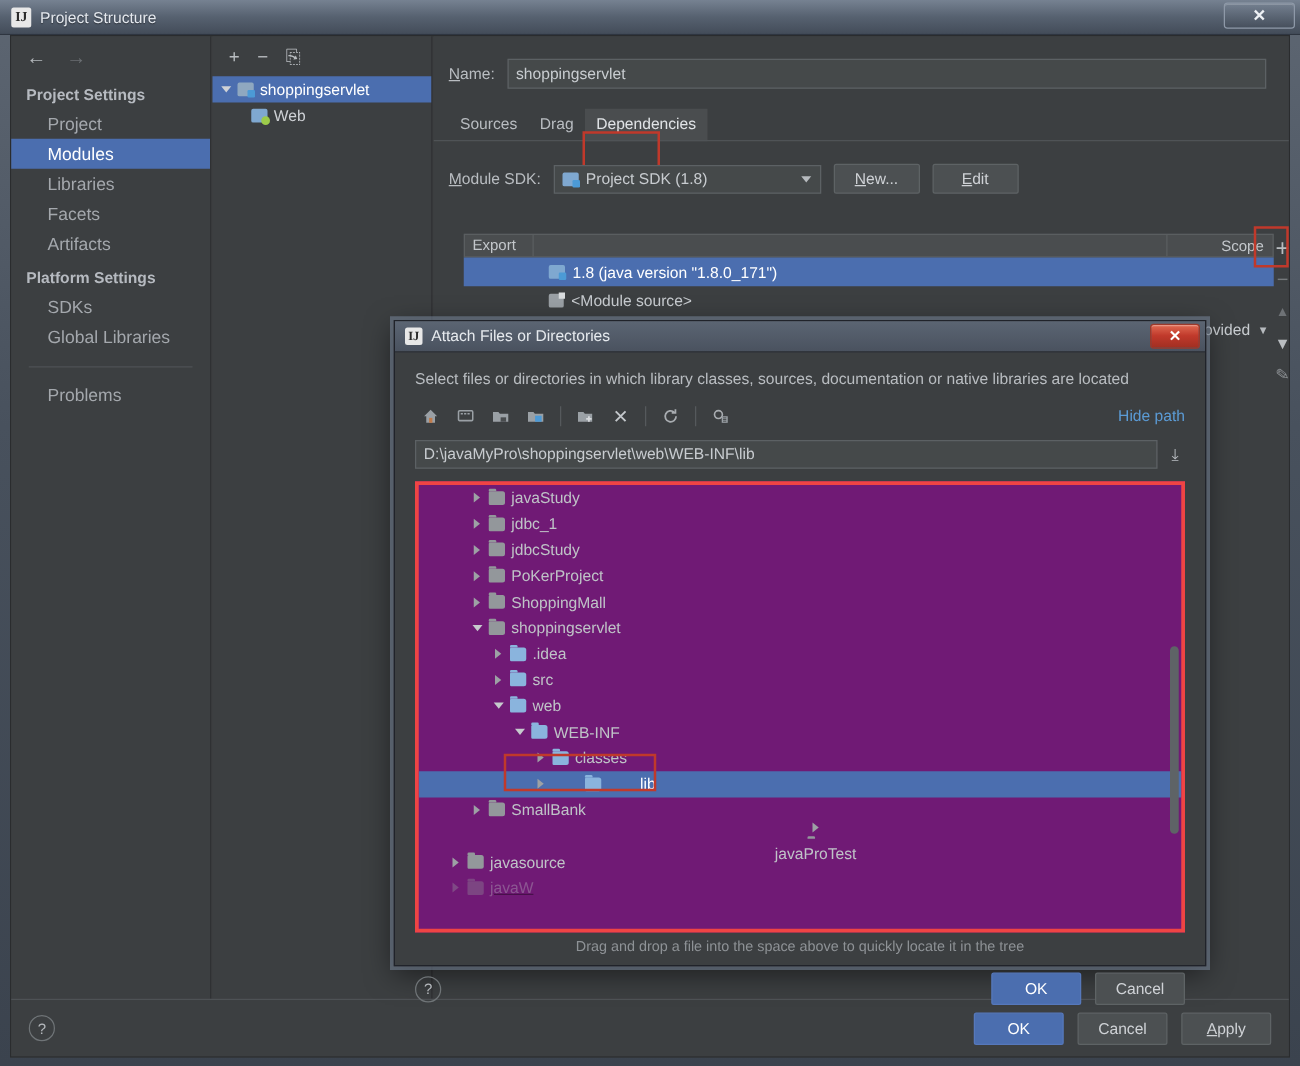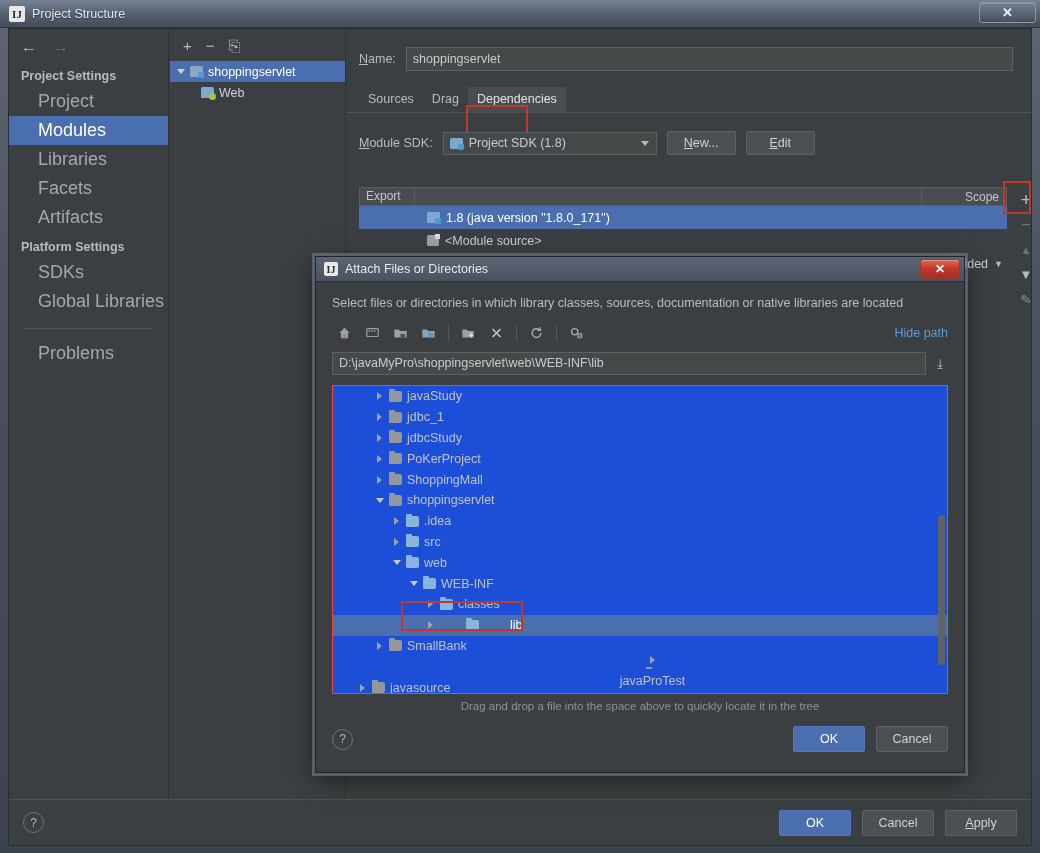--- a/index.html
+++ b/index.html
@@ -52,21 +52,21 @@
     background:#3c3f41; border-right:1px solid #2f3133;
   }
   .nav-arrows { display:flex; padding:10px 0 6px 12px; gap:16px; }
   .nav-arrow { font-size:16px; color:#b4b8bc; cursor:pointer; line-height:1; }
   .nav-arrow.dim { color:#6a6e72; }
   .side-group {
     color:#b6bac0; font-size:12.5px; font-weight:bold;
     padding:4px 0 4px 12px; margin-top:4px;
   }
   .side-item {
-    color:#a4a8ad; font-size:18px; padding:4px 0 4px 29px; cursor:pointer;
+    color:#a4a8ad; font-size:14px; padding:4px 0 4px 29px; cursor:pointer;
   }
   .side-item.sel { background:#4b6eaf; color:#ffffff; }
   .side-sep { height:1px; background:#4e5255; margin:12px 14px 10px 14px; }
 
   
   .modpanel {
     position:absolute; left:161px; top:0; width:176px; height:772px;
     background:#3c3f41; border-right:1px solid #2f3133;
   }
   .modtoolbar { display:flex; align-items:center; gap:14px; padding:9px 0 8px 13px; }
@@ -112,21 +112,21 @@
   .combo .caret { position:absolute; right:7px; width:0;height:0;
     border-left:4px solid transparent;border-right:4px solid transparent;border-top:5px solid #b6babe; }
   .btn {
     height:24px; min-width:69px; padding:0 10px;
     background:#4c5052; border:1px solid #5e6365; color:#cfd2d6; font-size:12.5px;
     display:flex;align-items:center;justify-content:center; cursor:pointer; border-radius:2px;
   }
   .btn u { text-decoration:underline; }
 
   
-  .deptable { position:absolute; left:12px; top:158px; width:648px; }
+  .deptable { position:absolute; left:24px; top:158px; width:648px; }
   .dep-head {
     display:flex; height:19px; background:#4a4d4f; border:1px solid #5a5e60;
     color:#c3c7cb; font-size:12px; align-items:center;
   }
   .dep-head .c1 { width:55px; padding-left:6px; border-right:1px solid #5a5e60; height:100%; line-height:17px;}
   .dep-head .c2 { flex:1; border-right:1px solid #5a5e60; height:100%;}
   .dep-head .c3 { width:84px; text-align:right; padding-right:7px; }
   .dep-row { display:flex; align-items:center; height:23px; font-size:12.5px; color:#c8ccd0; }
   .dep-row.sel { background:#4b6eaf; color:#fff; }
   .dep-row .ck { width:55px; display:flex; justify-content:center; }
@@ -196,22 +196,22 @@
   .ftb-sep { width:1px;height:16px;background:#55595c;margin:0 4px; }
   .hidepath { margin-left:auto; color:#5b9bd5; font-size:12.5px; cursor:pointer; }
   .pathrow { display:flex; align-items:center; gap:6px; padding-bottom:10px; }
   .pathfield {
     flex:1; height:23px; background:#45494a; border:1px solid #5c6164;
     color:#c8ccd0; font-size:12.5px; line-height:21px; padding:0 6px;
   }
   .dlbtn { width:16px; color:#b9bdc1; font-size:13px; text-align:center; cursor:pointer; }
 
   .treewrap {
-    position:relative; height:309px; background:#1d4ed8;
-    border:1px solid #ef4444; overflow:hidden;
+    position:relative; height:361px; background:#701a75;
+    border:3px solid #ef4444; overflow:hidden;
   }
   .tnode { display:flex; align-items:center; height:20.8px; gap:5px; cursor:pointer; white-space:nowrap; }
   .tnode.sel { background:#4b6eaf; }
   .tnode .tl { color:#bfc3c7; font-size:12.5px; }
   .tnode.sel .tl { color:#fff; }
   .tnode.faded { opacity:.35; }
   .tarrow { width:9px; display:flex; justify-content:center; }
   .tarrow .a { width:0;height:0;border-left:5px solid #9da1a5;border-top:4px solid transparent;border-bottom:4px solid transparent; }
   .tarrow .a.open { border-left:4px solid transparent;border-right:4px solid transparent;border-top:5px solid #c6cacd;border-bottom:0; }
   .tfold { width:13px;height:11px;background:#93979b;border-radius:1px 2px 2px 1px; position:relative; }

